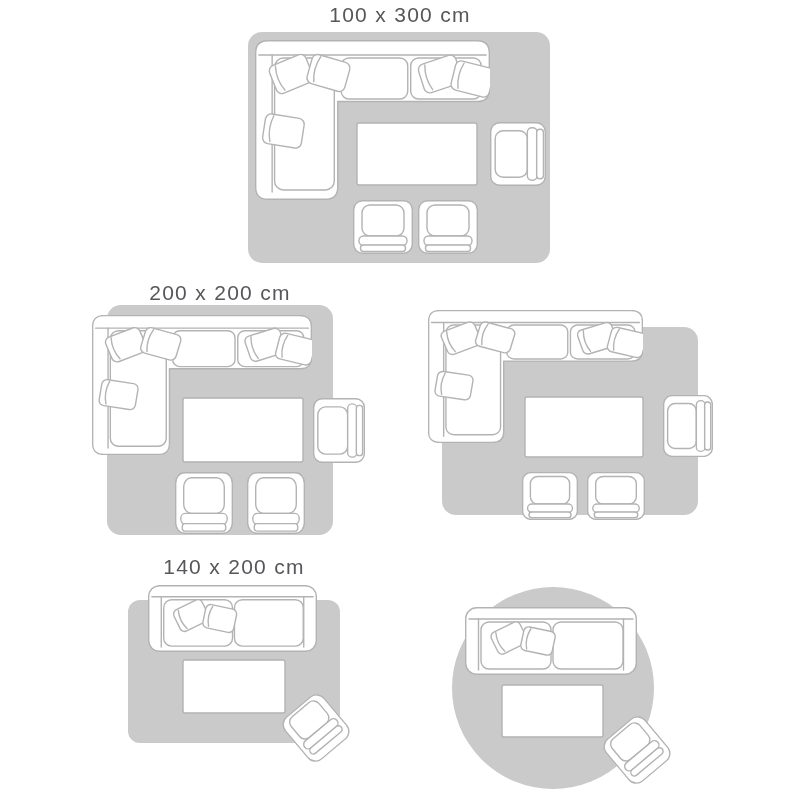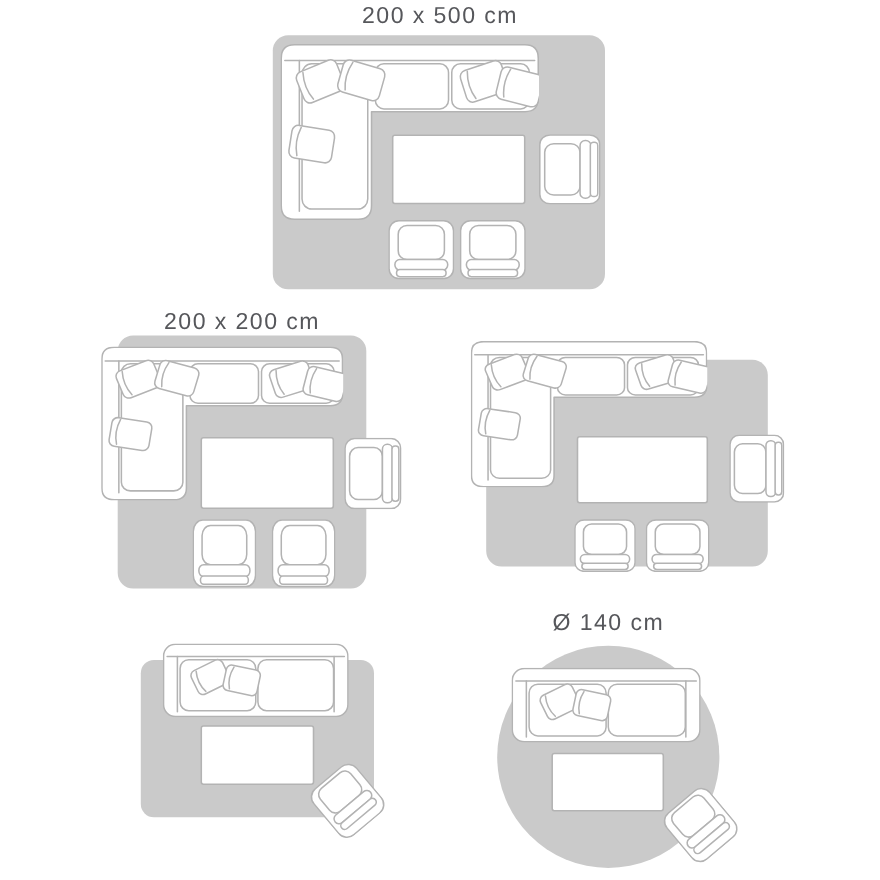--- a/index.html
+++ b/index.html
@@ -80,21 +80,21 @@
       </symbol>
       <symbol id="armchair" viewBox="0 0 52 56" preserveAspectRatio="none">
         <rect class="f" x="0.7" y="0.7" width="50.6" height="54.6" rx="10"></rect>
         <rect class="f" x="8" y="4" width="36" height="27" rx="7"></rect>
         <rect class="f" x="5" y="31" width="42" height="9" rx="4.5"></rect>
         <rect class="f" x="6" y="40" width="40" height="7" rx="3.5"></rect>
       </symbol>
     </defs>
   </svg>
 
-  <div class="panel-label" style="left:240px;top:2px;width:320px;">200 x 500 cm</div>
+  <div class="panel-label" style="left:240px;top:2px;width:320px;">100 x 300 cm</div>
   <svg class="panel" style="left:240px;top:28px;" width="320" height="240" viewBox="0 0 320 240">
     <rect class="rug" x="8" y="4" width="302" height="231" rx="14"></rect>
     <rect class="f" x="117" y="95" width="120" height="62" rx="2"></rect>
     <use href="#corner-sofa" x="15" y="12" width="235" height="160"></use>
     <use href="#armchair-side" x="250" y="94" width="56" height="64"></use>
     <use href="#chair-front" x="113" y="172" width="60" height="54"></use>
     <use href="#chair-front" x="178" y="172" width="60" height="54"></use>
   </svg>
 
   <div class="panel-label" style="left:60px;top:280px;width:320px;">200 x 200 cm</div>
@@ -109,30 +109,30 @@
 
   <svg class="panel" style="left:400px;top:300px;" width="330" height="245" viewBox="0 0 330 245">
     <rect class="rug" x="42" y="27" width="256" height="188" rx="14"></rect>
     <rect class="f" x="125" y="97" width="118" height="60" rx="2"></rect>
     <use href="#corner-sofa" x="28" y="10" width="215" height="133"></use>
     <use href="#armchair-side" x="263" y="95" width="50" height="62"></use>
     <use href="#chair-front" x="122" y="172" width="56" height="48"></use>
     <use href="#chair-front" x="187" y="172" width="58" height="48"></use>
   </svg>
 
+  <div class="panel-label" style="left:74px;top:554px;width:320px;">140 x 200 cm</div>
   <svg class="panel" style="left:80px;top:575px;" width="320" height="225" viewBox="0 0 320 225">
     <rect class="rug" x="48" y="25" width="212" height="143" rx="12"></rect>
     <rect class="f" x="103" y="85" width="102" height="53" rx="2"></rect>
     <use href="#sofa-2seat" x="68" y="10" width="169" height="67"></use>
     <g transform="translate(236,153) rotate(-40)">
       <use href="#armchair" x="-26" y="-28" width="52" height="56"></use>
     </g>
   </svg>
 
-  <div class="panel-label" style="left:393px;top:554px;width:320px;">Ø 140 cm</div>
   <svg class="panel" style="left:420px;top:575px;" width="320" height="225" viewBox="0 0 320 225">
     <circle class="rug" cx="133" cy="113" r="101"></circle>
     <rect class="f" x="82" y="110" width="101" height="52" rx="2"></rect>
     <use href="#sofa-2seat" x="45" y="32" width="172" height="68"></use>
     <g transform="translate(217,175) rotate(-40)">
       <use href="#armchair" x="-26" y="-28" width="52" height="56"></use>
     </g>
   </svg>
 
 </div>

